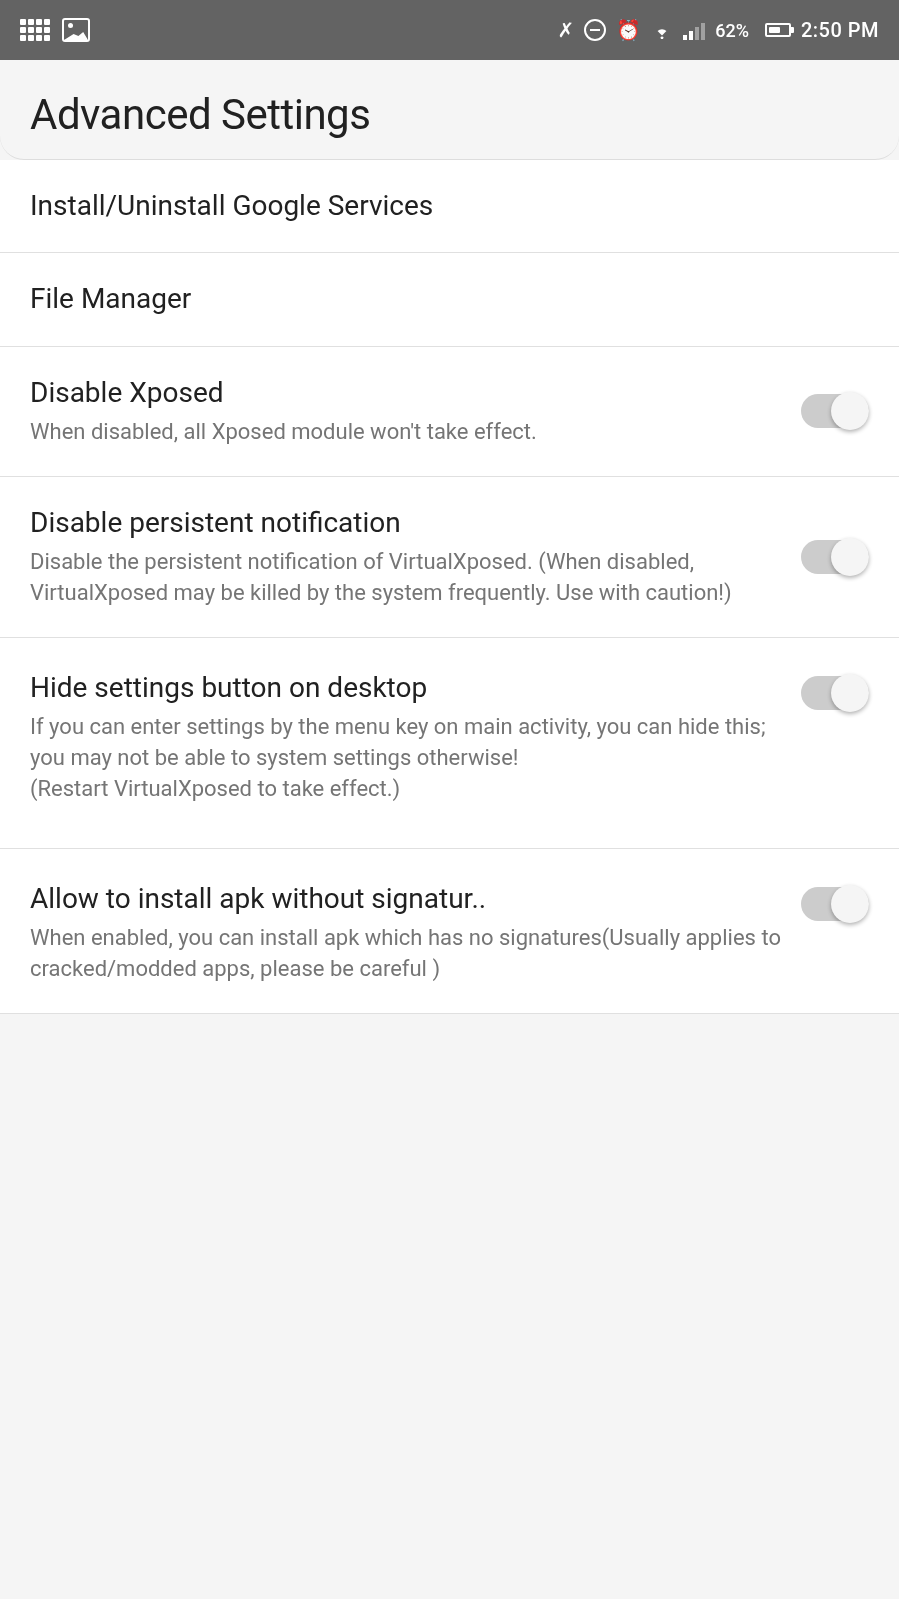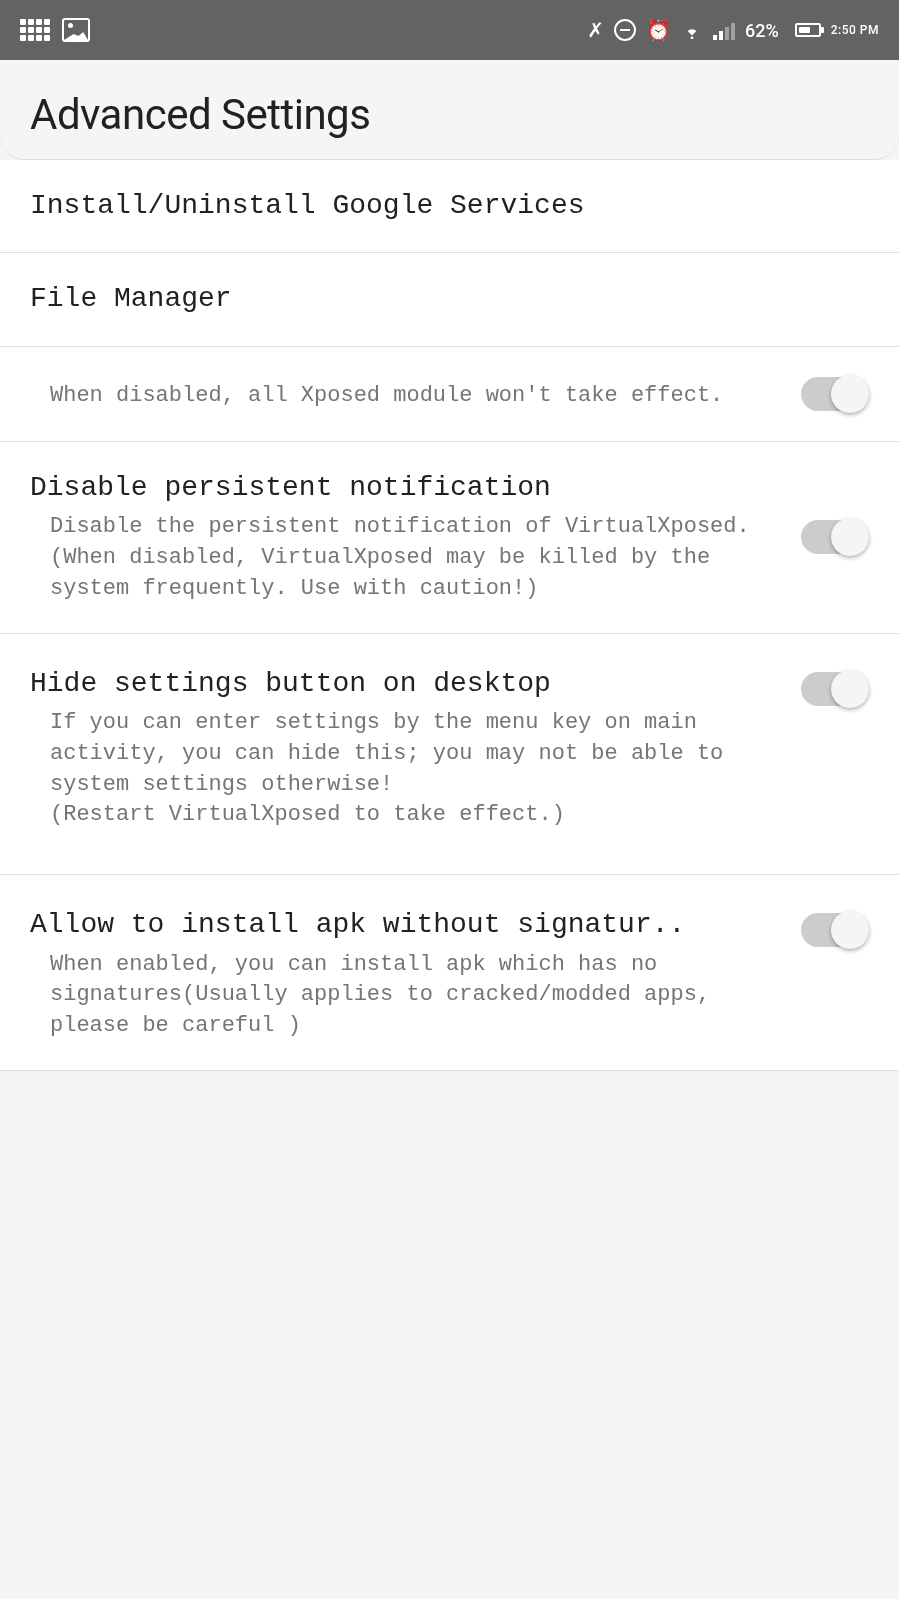--- a/index.html
+++ b/index.html
@@ -143,21 +143,21 @@
       border-radius: 0 1px 1px 0;
     }
     .battery-fill {
       height: 100%;
       width: 62%;
       background: white;
       border-radius: 1px;
     }
 
     .time {
-      font-size: 12px;
+      font-size: 20px;
       font-weight: 500;
       letter-spacing: 0.5px;
     }
 
     
     .page-header {
       background: #f5f5f5;
       padding: 30px 30px 20px;
       border-bottom: 1px solid #ddd;
       border-radius: 24px;
@@ -176,41 +176,39 @@
     }
 
     .settings-item {
       display: flex;
       align-items: center;
       justify-content: flex-start;
       padding: 28px 30px;
       border-bottom: 1px solid #e0e0e0;
       background: white;
       cursor: pointer;
-      font-family: Liberation Mono, monospace;
     }
 
     .settings-item-text {
       flex: 1;
       padding-right: 20px;
     }
 
     .settings-item-title {
       font-size: 28px;
       font-weight: 400;
       color: #212121;
       line-height: 1.3;
     }
 
     .settings-item-desc {
       font-size: 22px;
       color: #757575;
       margin-top: 6px;
       line-height: 1.4;
-      margin-left: 20px;
     }
 
     
     .toggle-switch {
       position: relative;
       width: 68px;
       height: 38px;
       flex-shrink: 0;
       cursor: pointer;
     }
@@ -299,20 +297,21 @@
   </div>
 
   <div class="settings-item">
     <div class="settings-item-text">
       <div class="settings-item-title">File Manager</div>
     </div>
   </div>
 
   <div class="settings-item">
     <div class="settings-item-text">
+      <div class="settings-item-title">Disable Xposed</div>
       <div class="settings-item-desc">When disabled, all Xposed module won't take effect.</div>
     </div>
     <div class="toggle-switch">
       <div class="toggle-track"></div>
       <div class="toggle-thumb"></div>
     </div>
   </div>
 
   <div class="settings-item">
     <div class="settings-item-text">

